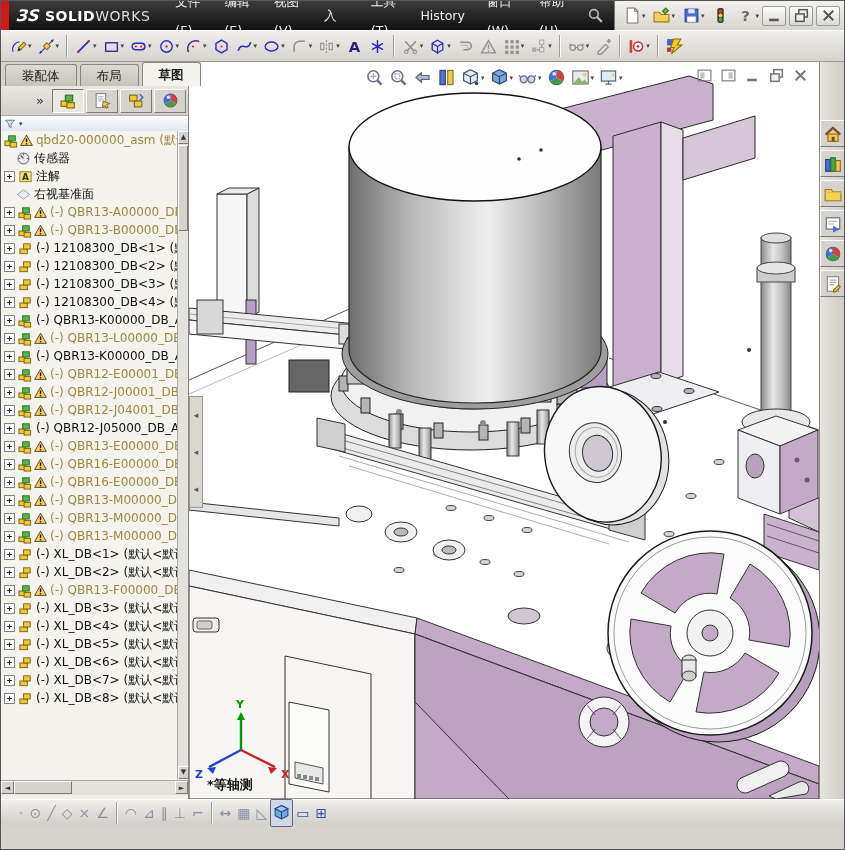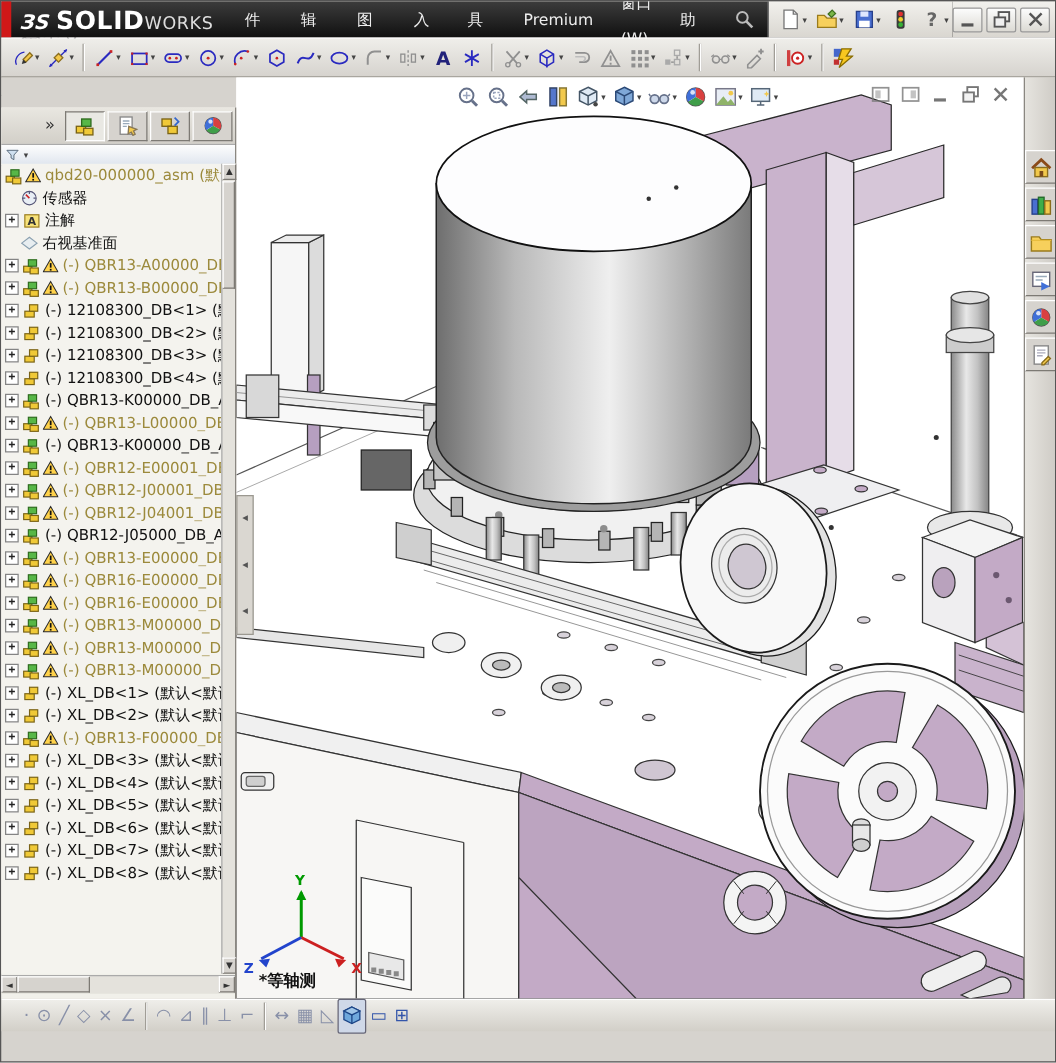--- a/index.html
+++ b/index.html
@@ -2,21 +2,21 @@
 <html><head>
 <meta charset="utf-8">
 <style>
   html,body{margin:0;padding:0;background:#9a9a9a;font-family:"DejaVu Sans","Liberation Sans",sans-serif;}
   #app{position:relative;width:845px;height:850px;background:#d6d3ce;overflow:hidden;border:1px solid #555;box-sizing:border-box;}
   
   #titlebar{position:absolute;left:0;top:0;width:845px;height:29px;background:linear-gradient(#3c3c3c,#101010);display:flex;align-items:center;}
   #redstripe{width:8px;height:29px;background:#d01818;flex:0 0 auto;}
   #logo{color:#fff;margin-left:8px;margin-right:14px;white-space:nowrap;display:flex;align-items:baseline;}
   #logo .mark{font-style:italic;font-weight:bold;font-size:16px;transform:skewX(-6deg);margin-right:5px;}
-  #logo .b1{font-weight:bold;font-size:20px;letter-spacing:.5px;}
+  #logo .b1{font-weight:bold;font-size:14px;letter-spacing:.5px;}
   #logo .b2{font-weight:normal;font-size:14px;letter-spacing:.5px;color:#ddd;}
   #menus{display:flex;align-items:center;height:100%;}
   .menu-item{color:#eee;font-size:12.5px;padding:0 11px;line-height:29px;cursor:default;}
   #searchzone{display:flex;align-items:center;padding:0 8px;height:100%;}
   #iconzone{margin-left:2px;height:29px;flex:1;display:flex;align-items:center;background:linear-gradient(#f2f1ed,#d9d6d0);border-left:1px solid #777;padding-left:6px;gap:2px;}
   #winbtns{display:flex;gap:3px;padding-right:6px;background:linear-gradient(#f2f1ed,#d9d6d0);height:29px;align-items:center;}
   .winbtn{width:22px;height:18px;display:flex;align-items:center;justify-content:center;border:1px solid #999;background:linear-gradient(#fcfcfc,#dcdad4);border-radius:2px;}
   
   #maintoolbar{position:absolute;left:0;top:29px;width:845px;height:32px;background:linear-gradient(#efeeea,#d6d3ce);border-top:1px solid #fff;border-bottom:1px solid #9b9890;display:flex;align-items:center;padding-left:6px;box-sizing:border-box;}
   .tbtn{display:inline-flex;align-items:center;justify-content:center;height:26px;padding:0 2px;border:1px solid transparent;border-radius:2px;}
@@ -389,21 +389,21 @@
       <span class="mark">ЗS</span>
       <span class="b1">SOLID</span>
       <span class="b2">WORKS</span>
     </div>
     <nav id="menus">
         <span class="menu-item">文件(F)</span>
         <span class="menu-item">编辑(E)</span>
         <span class="menu-item">视图(V)</span>
         <span class="menu-item">插入(I)</span>
         <span class="menu-item">工具(T)</span>
-        <span class="menu-item">Premium</span>
+        <span class="menu-item">History</span>
         <span class="menu-item">窗口(W)</span>
         <span class="menu-item">帮助(H)</span>
       </nav>
     <span id="searchzone">
         <svg class="ic" viewBox="0 0 16 16">
           <use href="#sym-search"></use>
         </svg>
       </span>
     <div id="iconzone">
         <span class="tbtn">
@@ -897,20 +897,25 @@
             <use href="#sym-restore"></use>
           </svg>
         </span>
         <span class="mdib">
           <svg class="ic" viewBox="0 0 16 16">
             <use href="#sym-close"></use>
           </svg>
         </span>
       </div>
 
+    <div id="tabs">
+        <span class="tab">装配体</span>
+        <span class="tab">布局</span>
+        <span class="tab active">草图</span>
+      </div>
 
     <div id="panel">
       <div id="fmheader">
         <span id="fmmore">»</span>
       <span class="fmbtn pressed">
             <svg class="ic" viewBox="0 0 16 16">
               <use href="#sym-asm"></use>
             </svg>
           </span>
           <span class="fmbtn">

